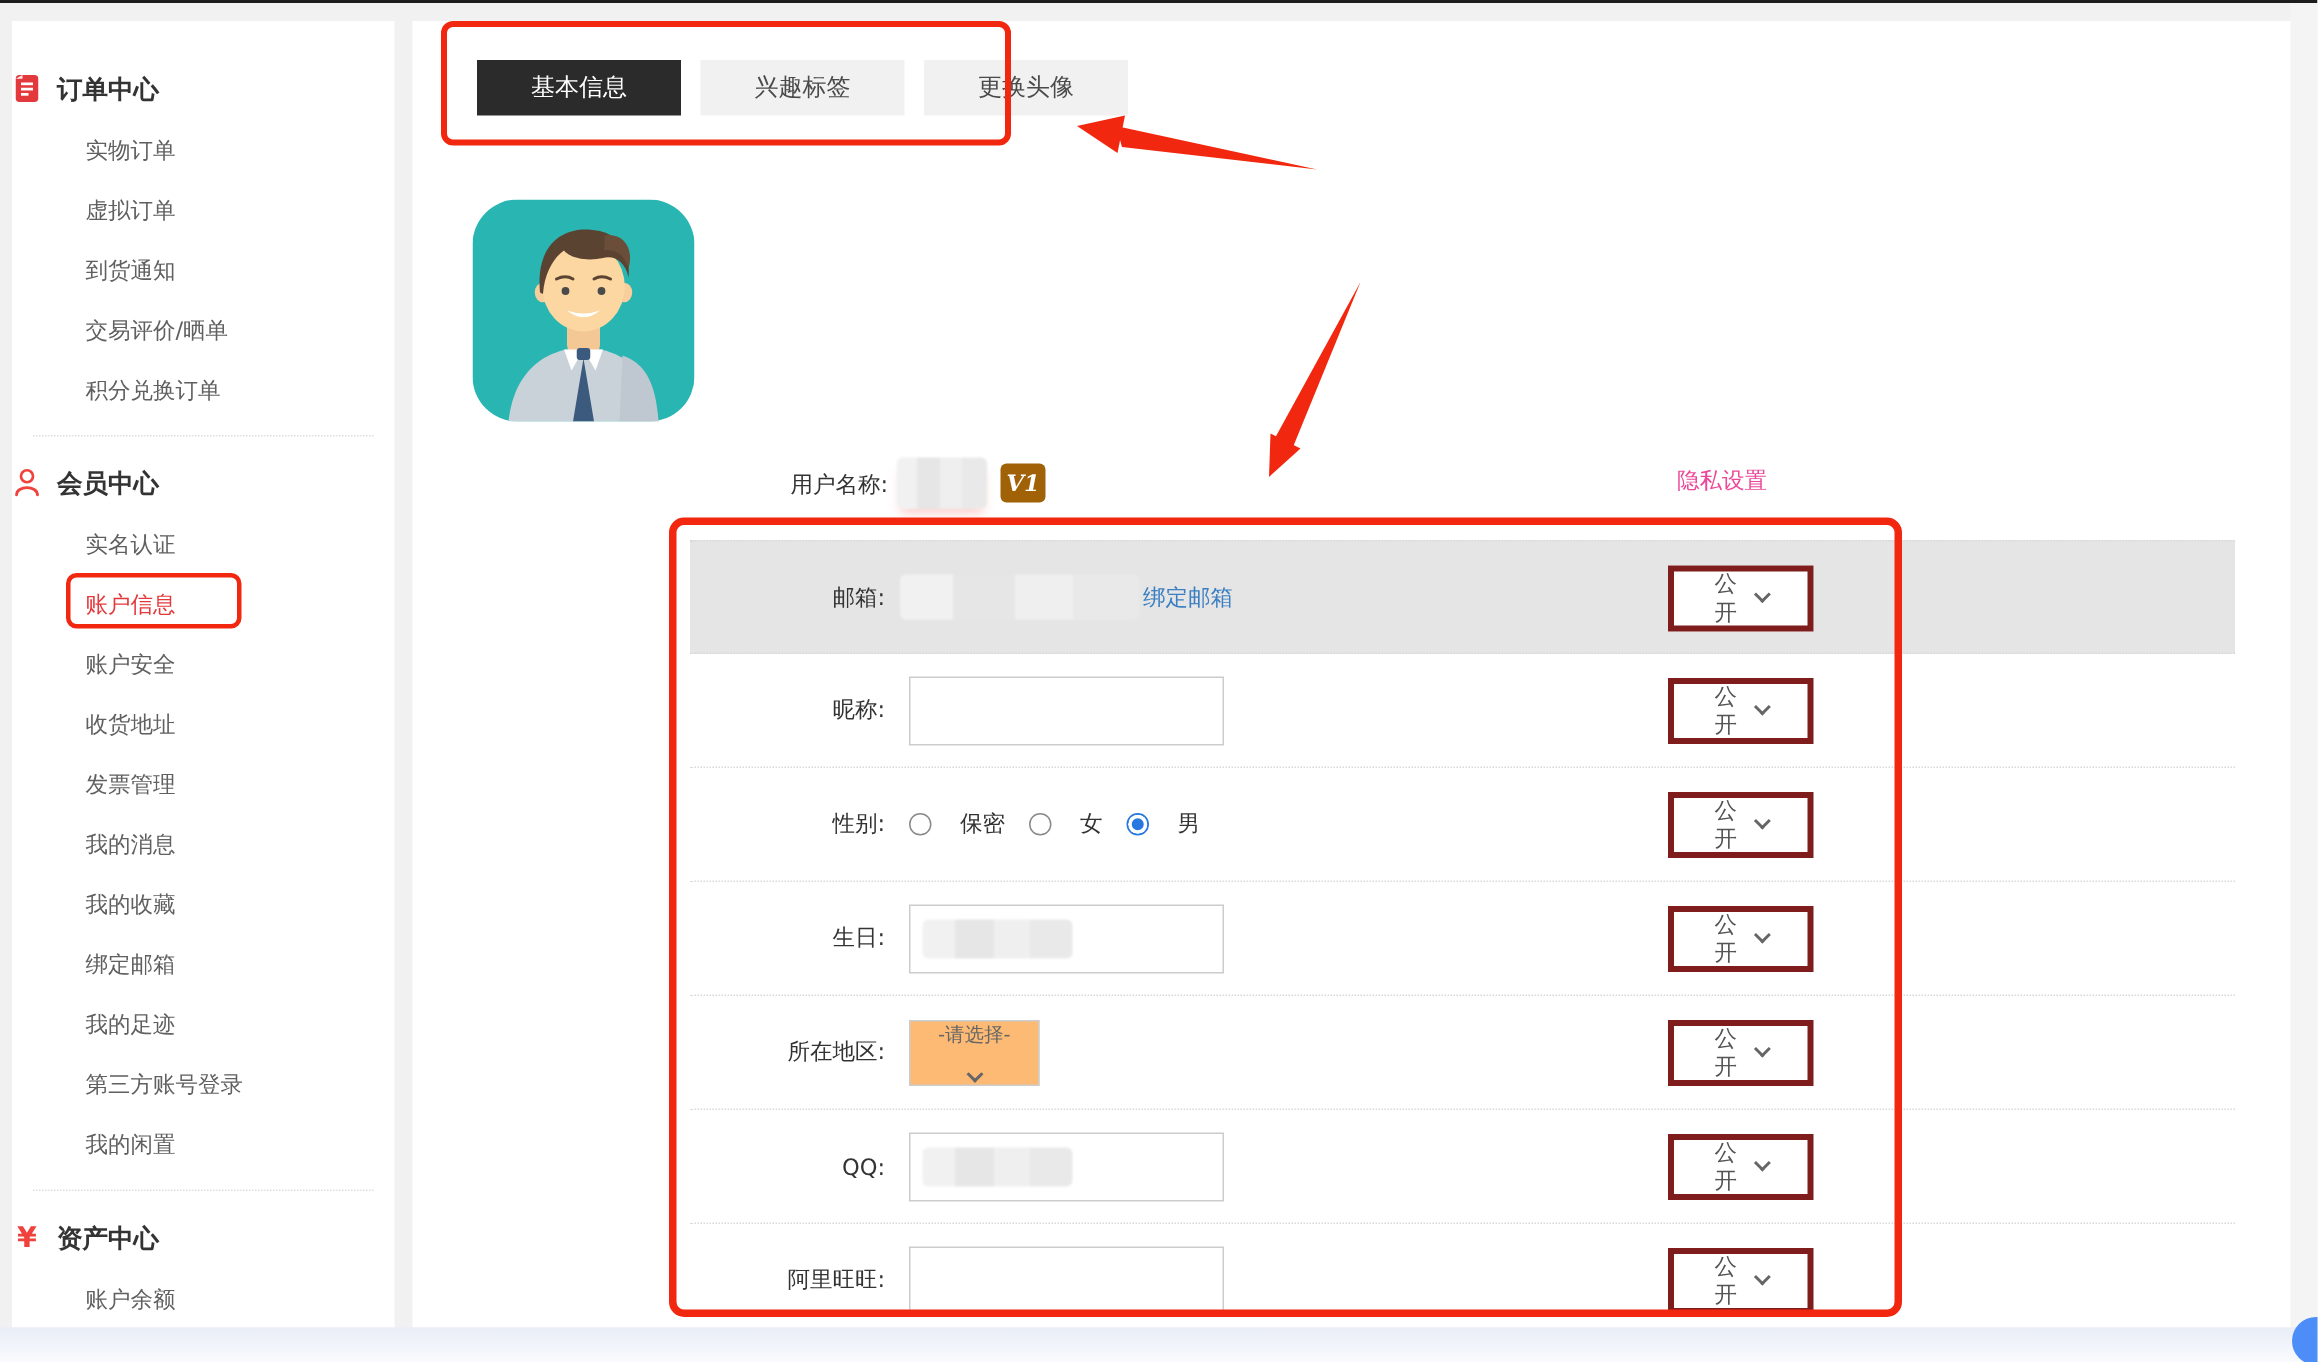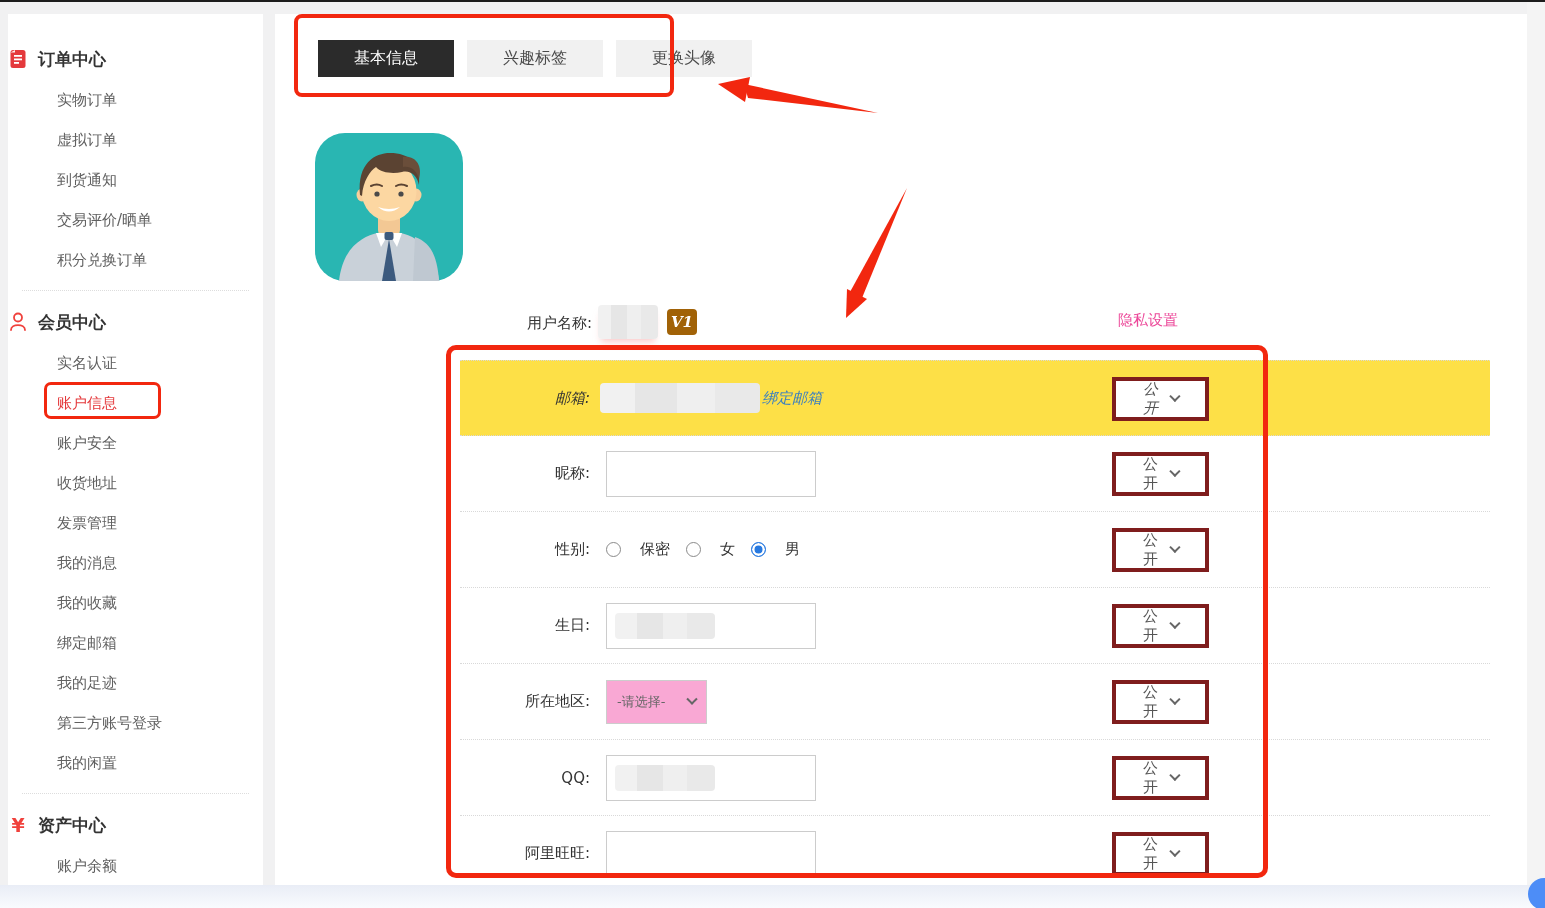--- a/index.html
+++ b/index.html
@@ -37,34 +37,34 @@
   .uname-redacted { position:absolute; left:323px; top:291px; width:60px; height:34px;
                     box-shadow:0 6px 7px -3px rgba(248,160,160,.55); }
   .vip-badge { position:absolute; left:392px; top:295px; width:30px; height:26px; background:#a16207; border-radius:4px;
                color:#fff; font-family:"DejaVu Serif","Liberation Serif",serif; font-style:italic; font-weight:bold;
                font-size:15px; display:flex; align-items:center; justify-content:center; }
   .privacy-header { position:absolute; left:843px; top:297px; font-size:15px; color:#ec4899; }
 
   
   .form { position:absolute; left:185px; top:346px; width:1030px; }
   .frow { position:relative; height:76px; border-bottom:1px dotted #d9d9d9; display:flex; align-items:center; }
-  .frow:first-child { border-top:1px dotted #d9d9d9; background:#fde047;font-style:italic; }
+  .frow:first-child { border-top:1px dotted #d9d9d9; background:#e5e5e5; }
   .flabel { width:130px; text-align:right; font-size:15px; color:#333; flex:none; }
   .fcontent { margin-left:16px; display:flex; align-items:center; }
   .text-input { width:210px; height:46px; border:1px solid #ccc; background:#fff; font-size:14px; padding:0 10px; color:#333; outline:none; }
   .fake-input { width:210px; height:46px; border:1px solid #ccc; background:#fff; display:flex; align-items:center; padding:0 8px; cursor:text; }
   .mini-redacted { width:100px; height:26px; }
   .row-redacted { width:160px; height:30px; margin-left:-6px; }
   .bind-link { margin-left:2px; font-size:15px; color:#3a7fc1; cursor:pointer; text-decoration:none; }
   .privacy-select { position:absolute; left:652px; top:16px; width:97px; height:44px; border:4px solid #7f1d1d; background:#fff;
                     display:flex; align-items:center; justify-content:space-between; padding:0 27px; cursor:pointer; }
   .privacy-select .ptext { font-size:15px; color:#555; }
   .chev { width:8px; height:8px; border-right:2px solid #666; border-bottom:2px solid #666; transform:rotate(45deg) translate(-2px,-2px); }
-  .region-select { width:101px; height:44px; border:1px solid #ccc; background:#f9a8d4; display:flex; align-items:center;
-                   justify-content:space-between; padding:0 10px; cursor:pointer; }
+  .region-select { width:87px; height:44px; border:1px solid #ccc; background:#fdba74; display:flex; align-items:center;
+                   justify-content:space-between; padding:0 10px; cursor:pointer;flex-direction:column; }
   .region-select .rtext { font-size:13px; color:#666; }
   .radio-group { display:flex; align-items:center; gap:16px; }
   .radio-opt { display:flex; align-items:center; gap:19px; font-size:15px; color:#333; cursor:pointer; }
   .radio { width:15px; height:15px; border:1px solid #8a8a8a; border-radius:50%; background:#fff; flex:none; }
   .radio.checked { border:1px solid #2779e0; background:#2779e0; box-shadow:inset 0 0 0 2.5px #fff, inset 0 0 0 8px #2779e0; }
 
   
   .anno-box { position:absolute; border:4px solid #f2270f; border-radius:8px; z-index:20; pointer-events:none; }
   .anno-tabs { left:294px; top:14px; width:380px; height:83px; }
   .anno-form { left:446px; top:345px; width:822px; height:533px; border-width:5px; border-radius:10px; }

